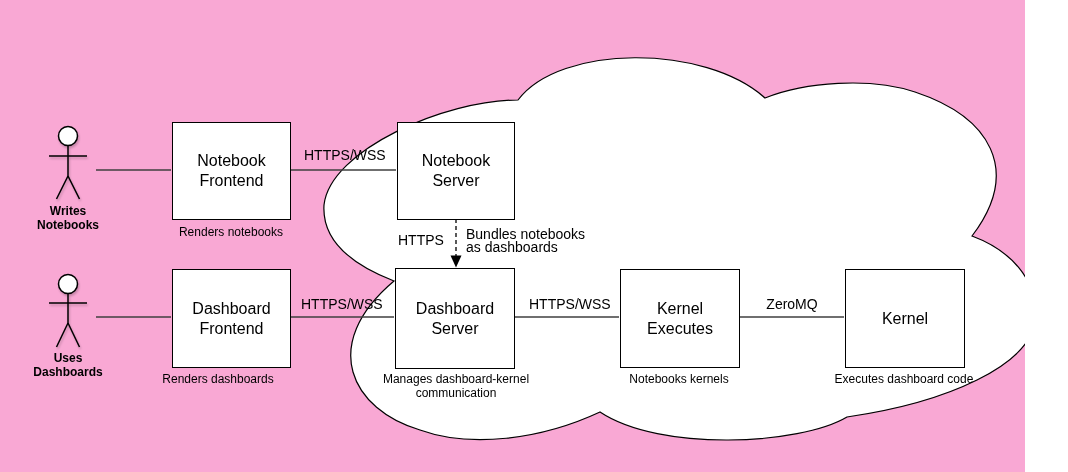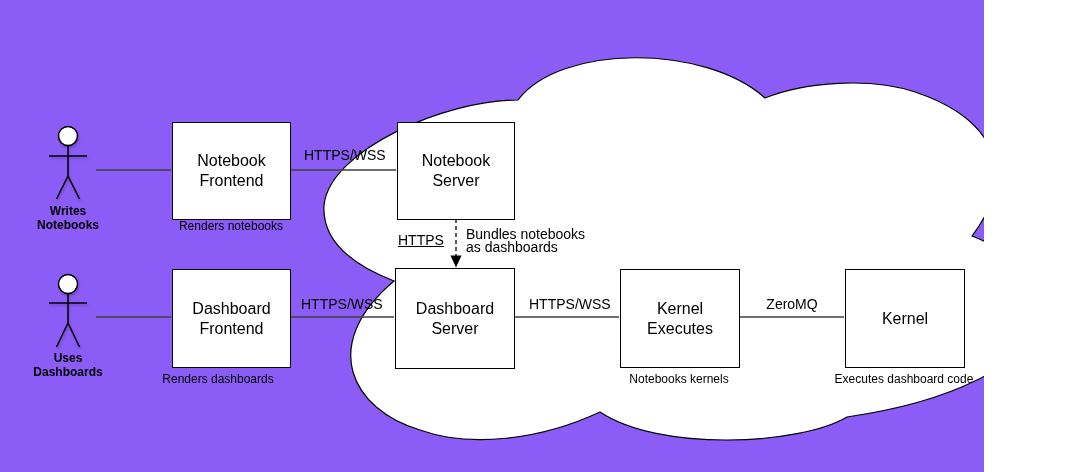--- a/index.html
+++ b/index.html
@@ -1,18 +1,18 @@
 <!DOCTYPE html>
 <html><head>
 <meta charset="utf-8">
 <style>
   html,body{margin:0;padding:0;background:#ffffff;}
   .stage{
-    position:relative;width:984px;height:472px;background:#8b5cf6;overflow:hidden;
-    font-family:"Liberation Sans", sans-serif;color:#000;
+    position:relative;width:984px;height:472px;background:#f9a8d4;overflow:hidden;
+    font-family:"Liberation Sans", sans-serif;color:#000;padding-left:41px;
   }
   .stage svg{position:absolute;left:0;top:0;}
   .node{
     position:absolute;background:#ffffff;border:1px solid #000;
     display:flex;align-items:center;justify-content:center;text-align:center;
     font-size:16px;line-height:20px;z-index:2;
   }
   .node .lbl span{display:block;}
   .node .lbl span:empty{display:none;}
   .caption{
@@ -115,27 +115,28 @@
     </div>
   </div>
 
   <div class="node" style="left:845px;top:269px;width:118px;height:97px;">
     <div class="lbl">
       <span>Kernel</span>
 
     </div>
   </div>
 
-  <div class="caption" style="left:171px;top:219px;width:120px;">Renders notebooks</div>
+  <div class="caption" style="left:171px;top:225px;width:120px;">Renders notebooks</div>
   <div class="caption" style="left:158px;top:372px;width:120px;">Renders dashboards</div>
+  <div class="caption" style="left:371px;top:372px;width:170px;">Manages dashboard-kernel communication</div>
   <div class="caption" style="left:619px;top:372px;width:120px;">Notebooks kernels</div>
   <div class="caption" style="left:834px;top:372px;width:140px;">Executes dashboard code</div>
 
   <div class="edge-label" style="left:304px;top:149px;width:80px;">HTTPS/WSS</div>
-  <div class="edge-label" style="left:398px;top:234px;width:44px;text-decoration:underline;">HTTPS</div>
+  <div class="edge-label" style="left:398px;top:234px;width:44px;">HTTPS</div>
   <div class="edge-label left" style="left:466px;top:228px;width:128px;">Bundles notebooks as dashboards</div>
   <div class="edge-label" style="left:301px;top:298px;width:80px;">HTTPS/WSS</div>
   <div class="edge-label" style="left:529px;top:298px;width:80px;">HTTPS/WSS</div>
   <div class="edge-label" style="left:752px;top:298px;width:80px;">ZeroMQ</div>
 
   <div class="actor-label" style="left:18px;top:351px;width:100px;">
     <span>Uses</span>
     <span>Dashboards</span>
   </div>
   <div class="actor-label" style="left:18px;top:204px;width:100px;">

